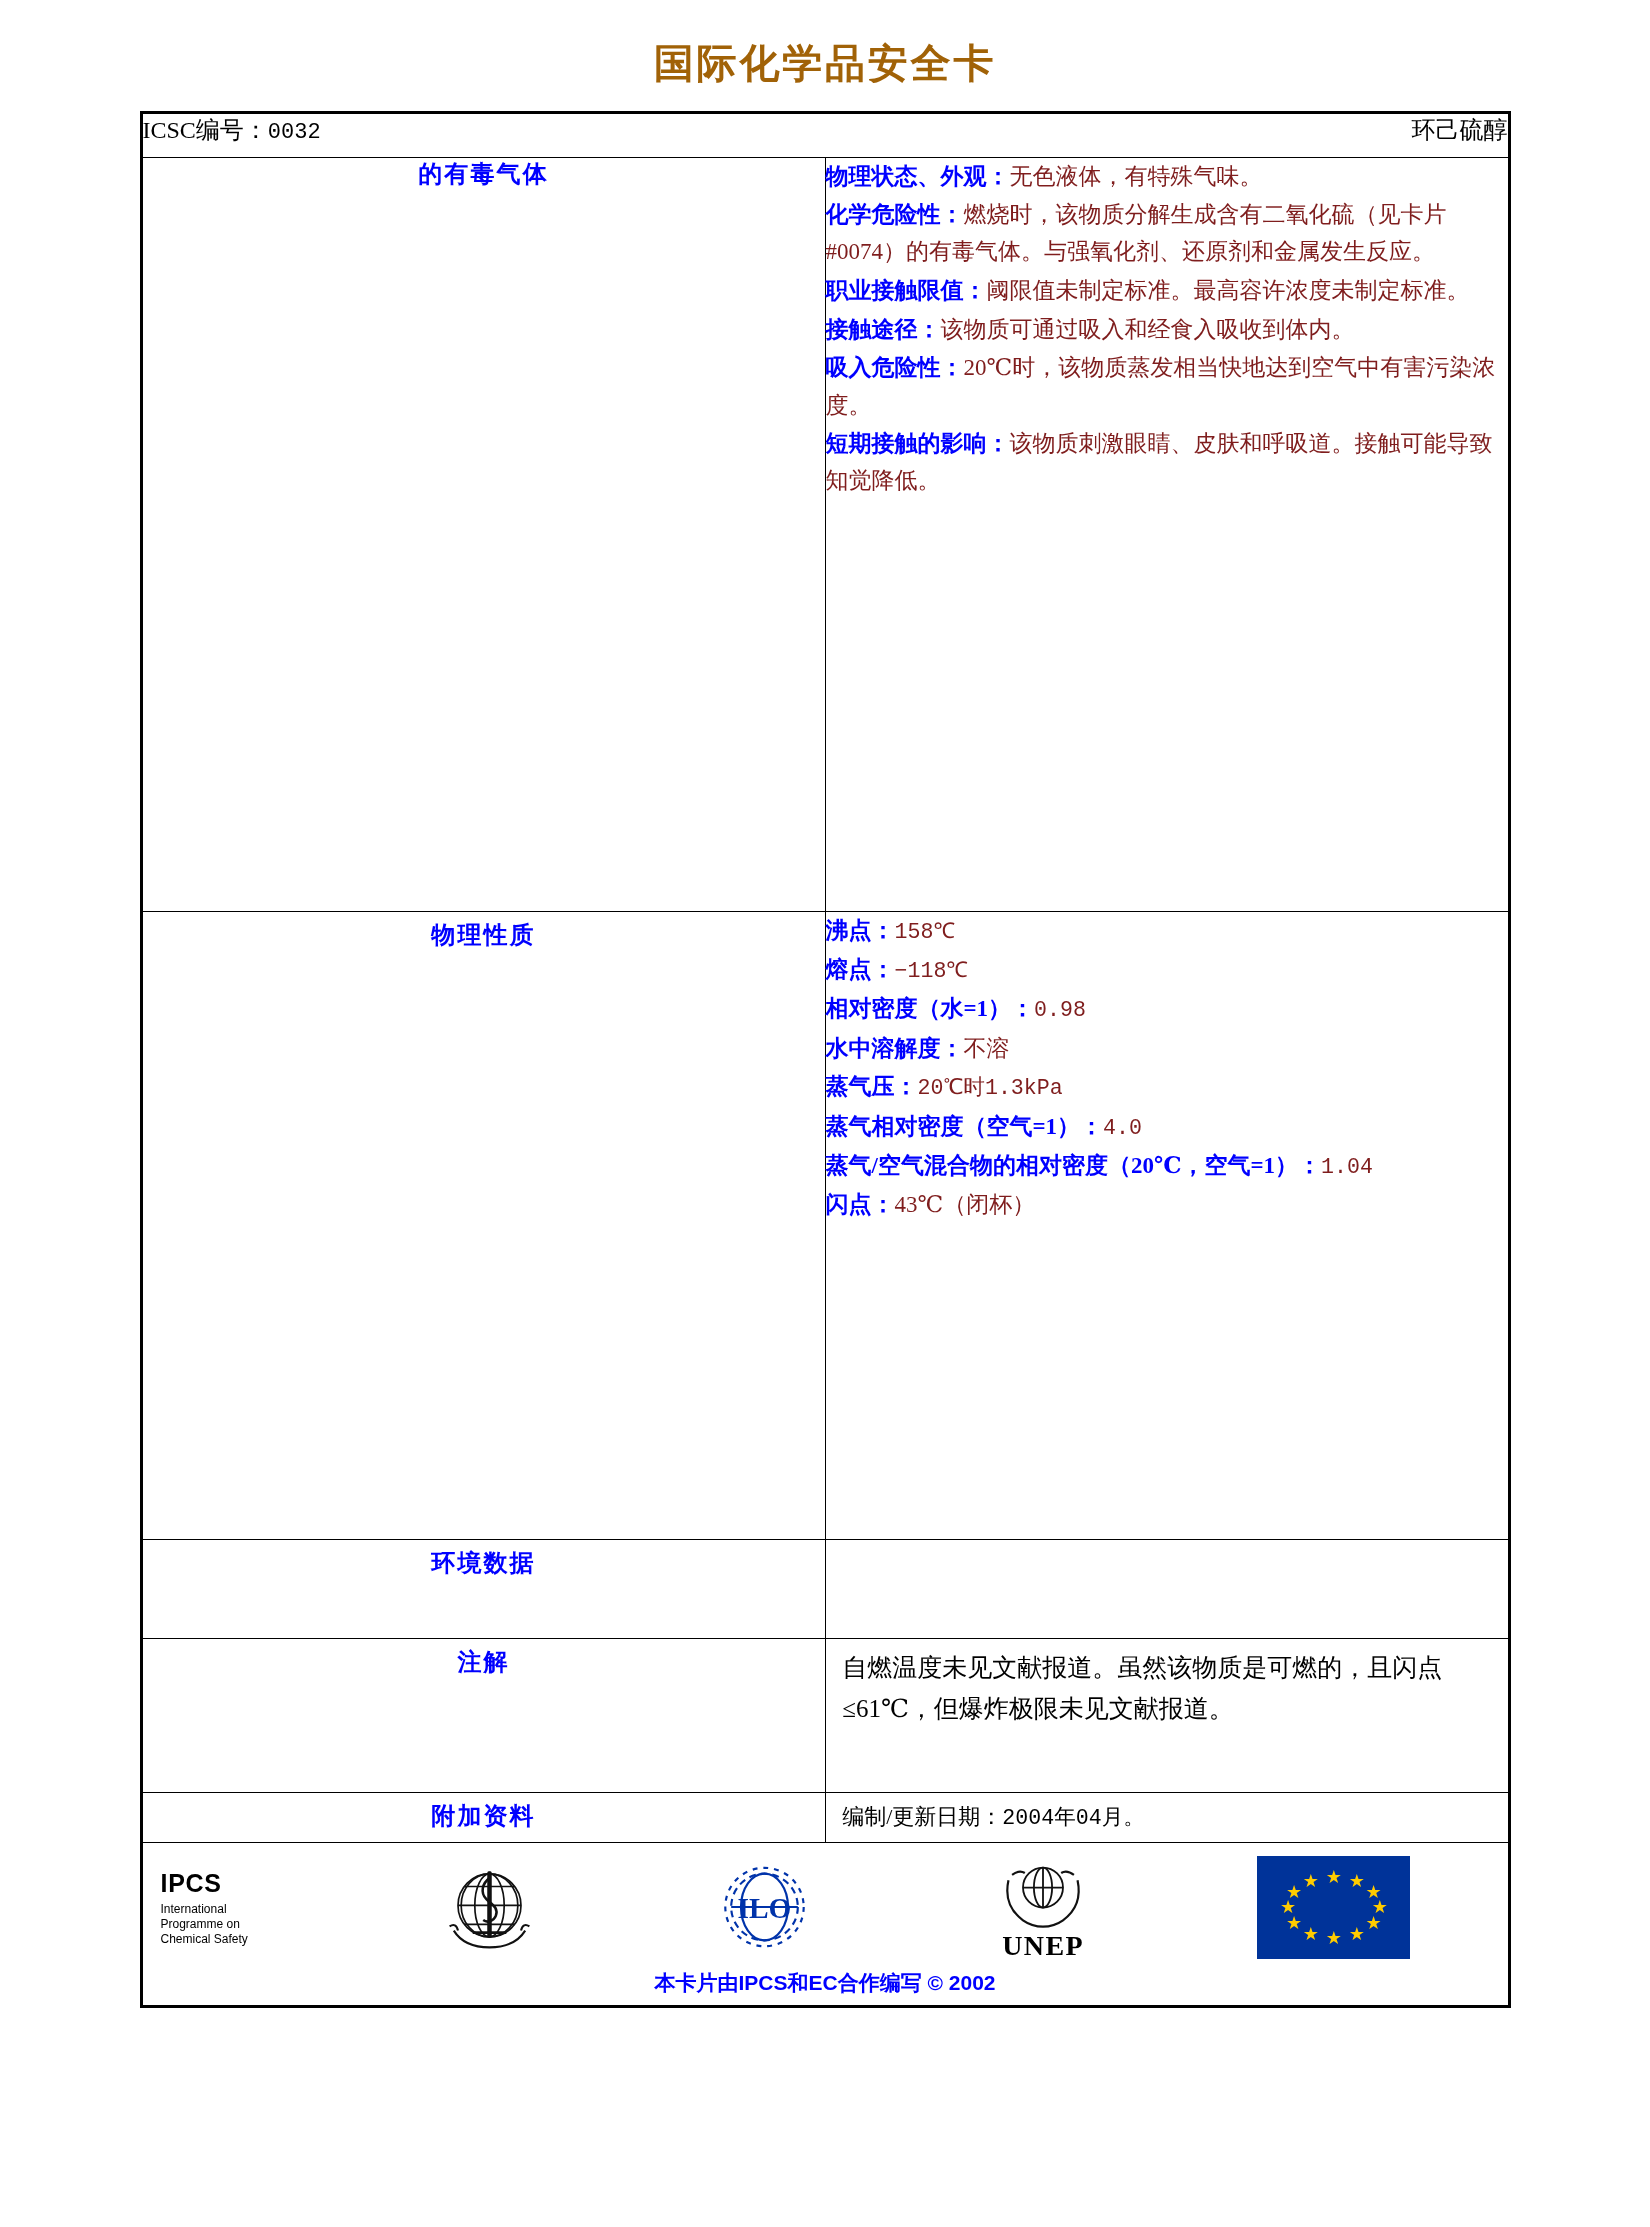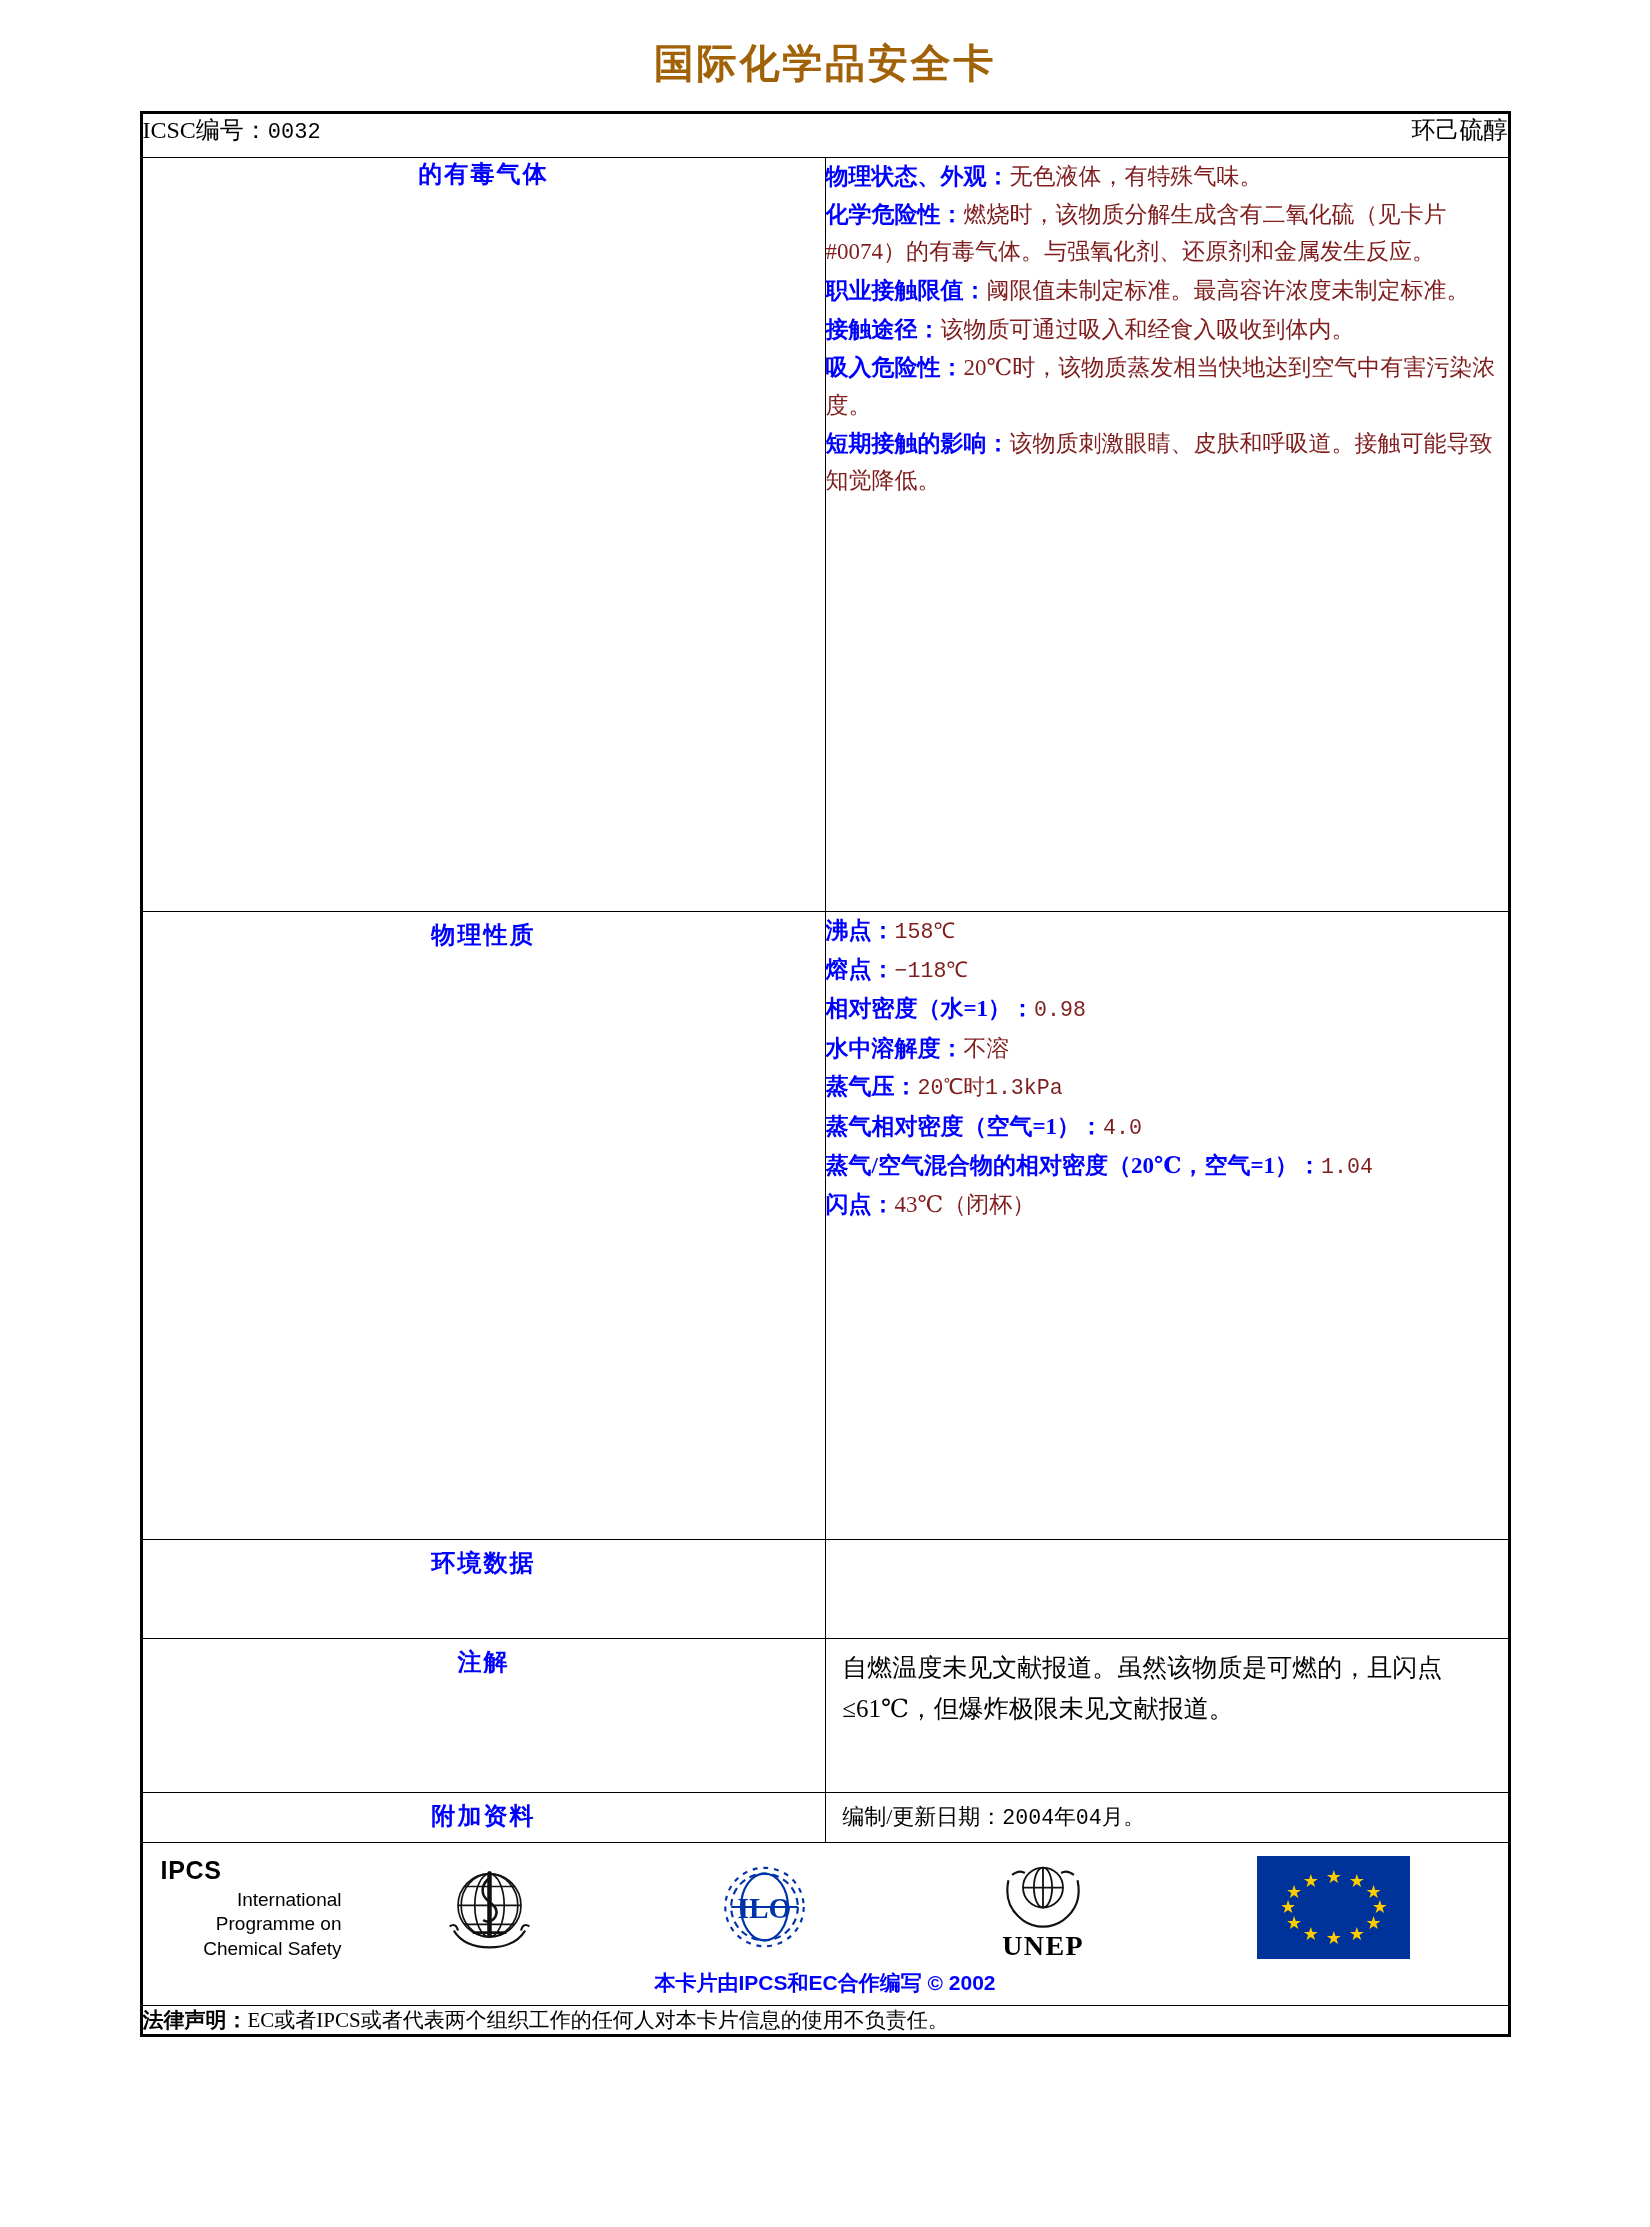--- a/index.html
+++ b/index.html
@@ -134,22 +134,21 @@
     font-family: "Liberation Sans", "DejaVu Sans", sans-serif;
     line-height: 1.28;
   }
   .ipcs-block .ipcs-title {
     font-weight: bold;
     font-size: 25px;
     letter-spacing: 0.7px;
     margin-bottom: 2.1px;
   }
   .ipcs-block .ipcs-sub {
-    font-size: 19px;
-    text-align: right;
+    font-size: 12px;
   }
   .logos-row {
     flex: 1 1 auto;
     display: flex;
     align-items: center;
     justify-content: space-around;
   }
   .logo-item { text-align: center; }
   .who-logo svg, .ilo-logo svg, .unep-logo svg { display: block; }
   .unep-text {
@@ -361,23 +360,18 @@
                       <span class="star" style="left: 35%; top: 24.0192%;">★</span>
                     </div>
               </div>
 
             </div>
           </div>
           <div class="copyright">本卡片由IPCS和EC合作编写 © 2002</div>
         </td>
       </tr>
 
-      <tr>
-        <td colspan="2" class="legal-cell">
-          <span class="legal-k">法律声明：</span><span>EC或者IPCS或者代表两个组织工作的任何人对本卡片信息的使用不负责任。</span>
-        </td>
-      </tr>
 
     </tbody>
       </table>
   </div>
 </div>
 
 
 </body></html>

